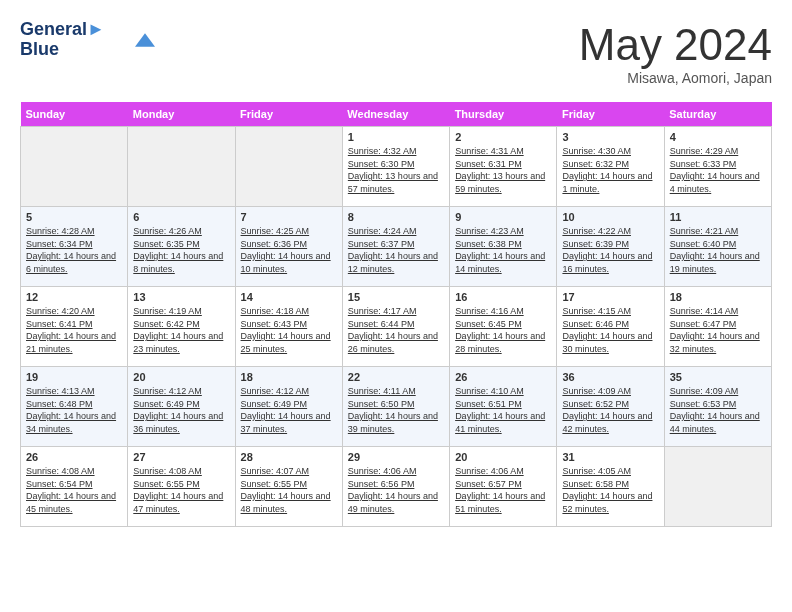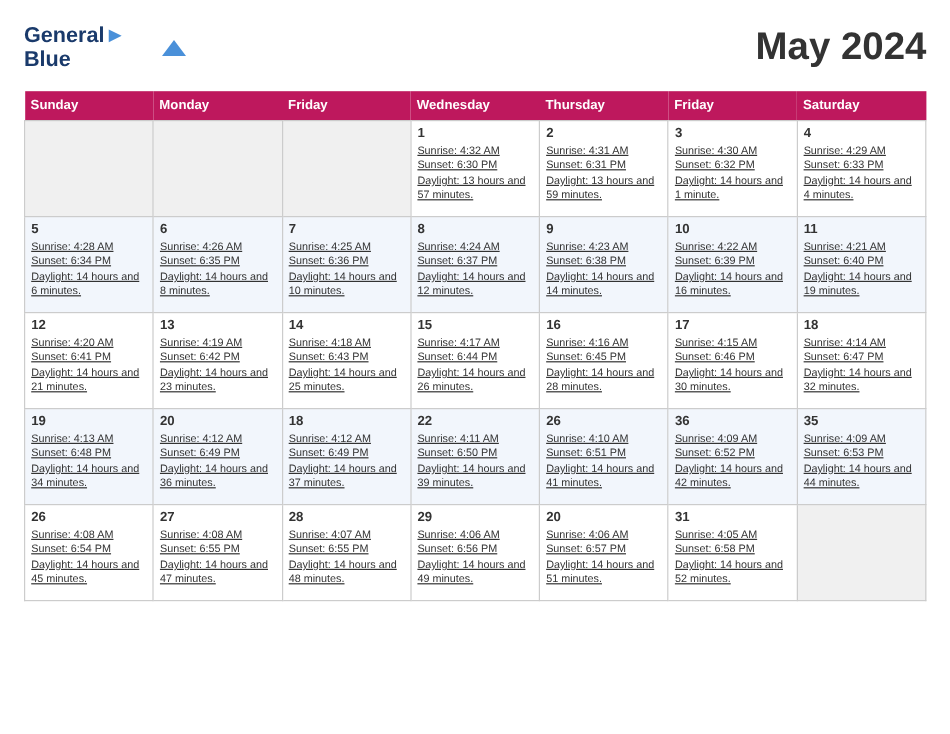--- a/index.html
+++ b/index.html
@@ -31,35 +31,35 @@
     }
     .logo-icon {
       width: 20px;
       height: 20px;
       margin-left: 2px;
     }
     .title-block {
       text-align: right;
     }
     .month-title {
-      font-size: 32px;
-      font-weight: bold;
+      font-size: 44px;
+      font-weight: normal;
       color: #333;
     }
     .location {
       font-size: 14px;
       color: #555;
     }
     table {
       width: 100%;
       border-collapse: collapse;
       font-size: 10px;
     }
     thead tr th {
-      background-color: #be185d;
+      background-color: #d946ef;
       color: #fff;
       text-align: left;
       padding: 6px 5px;
       font-size: 11px;
       font-weight: bold;
     }
     tbody tr td {
       border: 1px solid #ccc;
       vertical-align: top;
       padding: 4px 5px;
@@ -102,20 +102,21 @@
           General<span>►</span><br>Blue
         </div>
         <svg class="logo-icon" viewBox="0 0 30 20">
           <polygon points="0,20 15,0 30,20" fill="#4a90d9"></polygon>
         </svg>
       </div>
     </div>
   </div>
   <div class="title-block">
     <div class="month-title">May 2024</div>
+    <div class="location">Misawa, Aomori, Japan</div>
   </div>
 </div>
 
 <table>
   <thead>
     <tr id="dow-header">
     <th>Sunday</th>
         <th>Monday</th>
         <th>Friday</th>
         <th>Wednesday</th>

